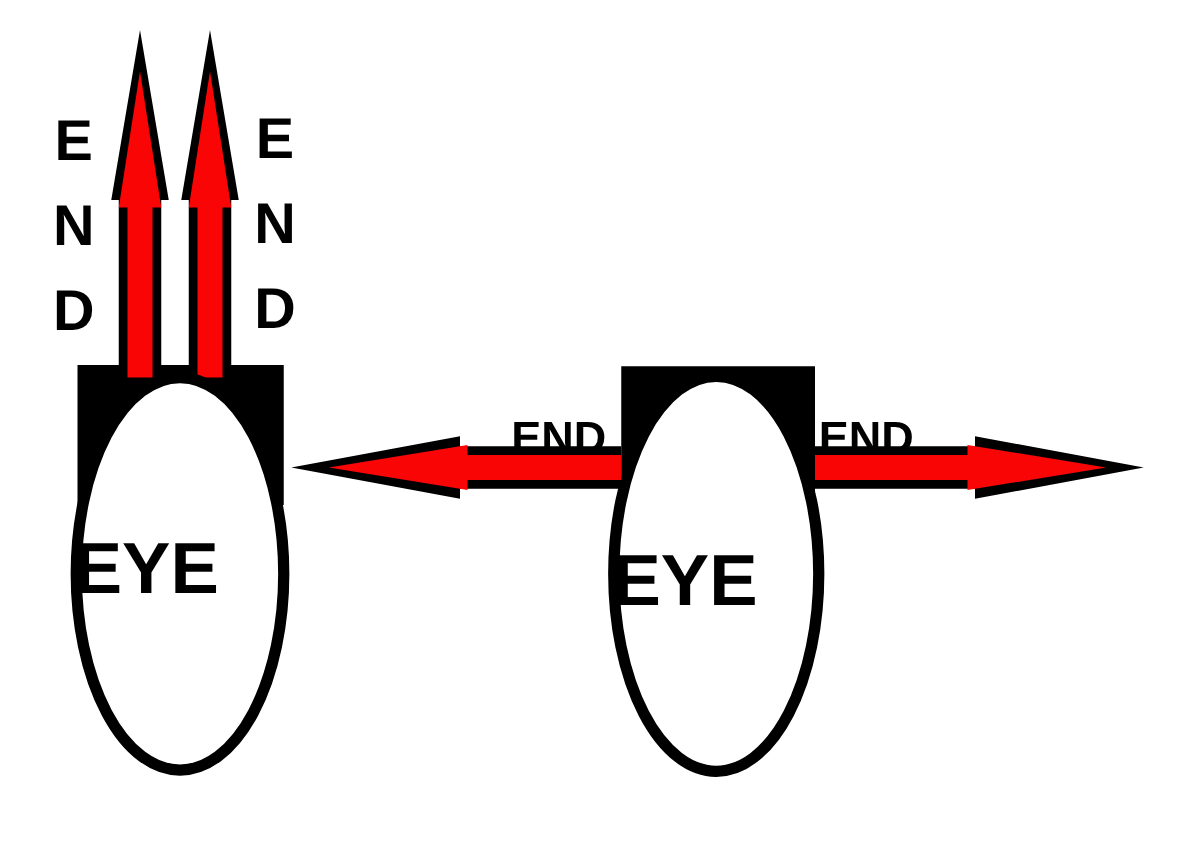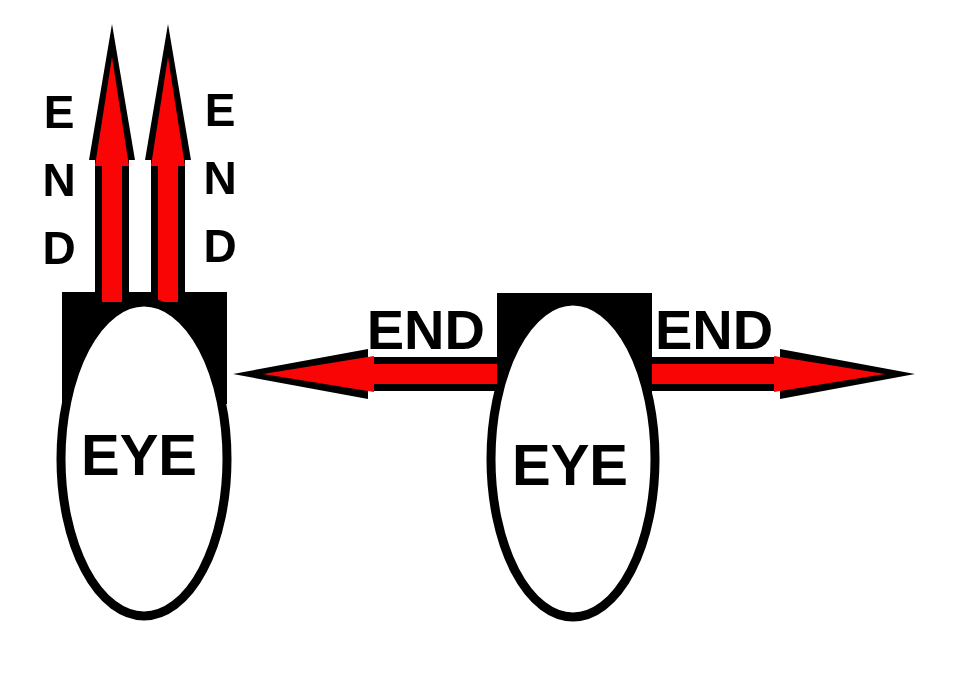--- a/index.html
+++ b/index.html
@@ -23,26 +23,27 @@
   .label {
     position: absolute;
     color: #000000;
     font-weight: bold;
     white-space: nowrap;
   }
   .eye-label {
     font-size: 58px;
     line-height: 58px;
     width: 160px;
-    text-align: center;
+    text-align: left;
   }
   .end-label {
-    font-size: 56px;
+    font-size: 36px;
     line-height: 52px;
     width: 140px;
+    margin-top: 20px;
   }
   .vend {
     position: absolute;
     width: 56px;
     color: #000000;
     font-weight: bold;
     font-size: 46px;
     line-height: 68px;
     text-align: center;
   }

